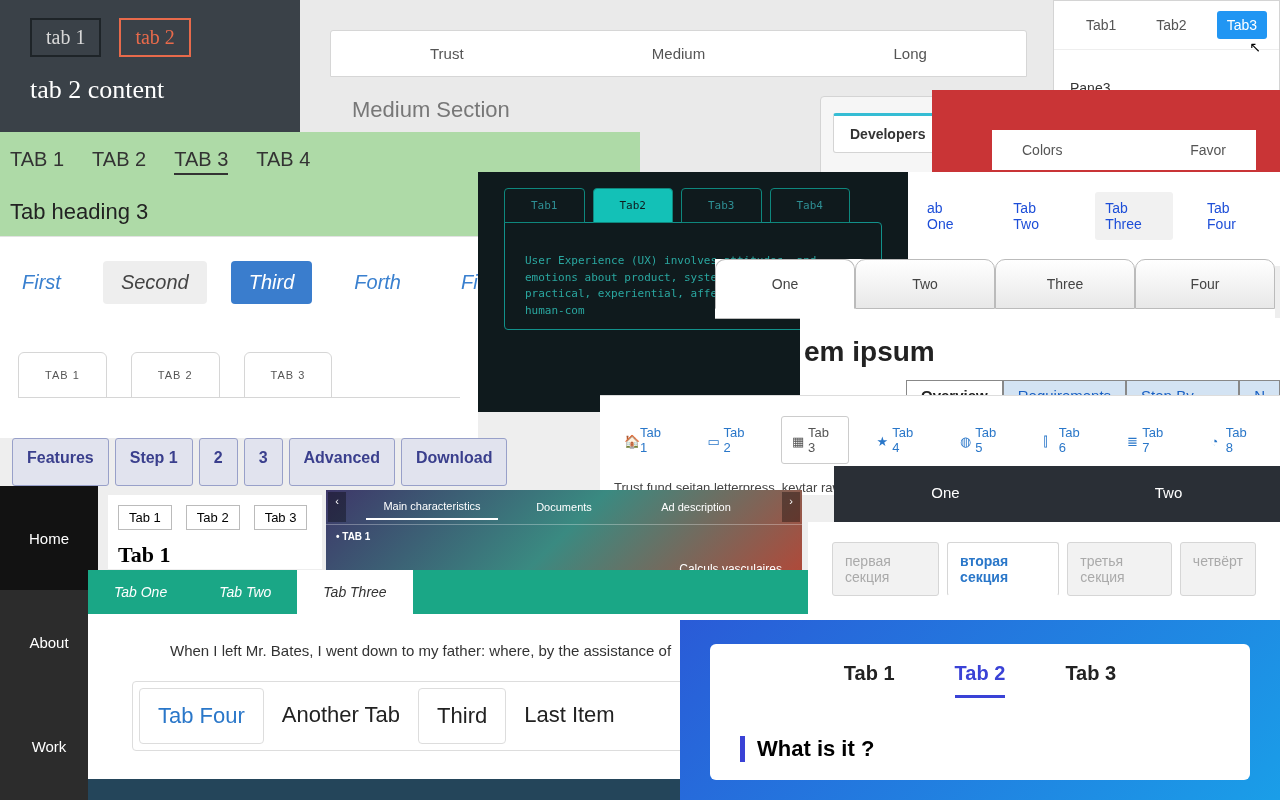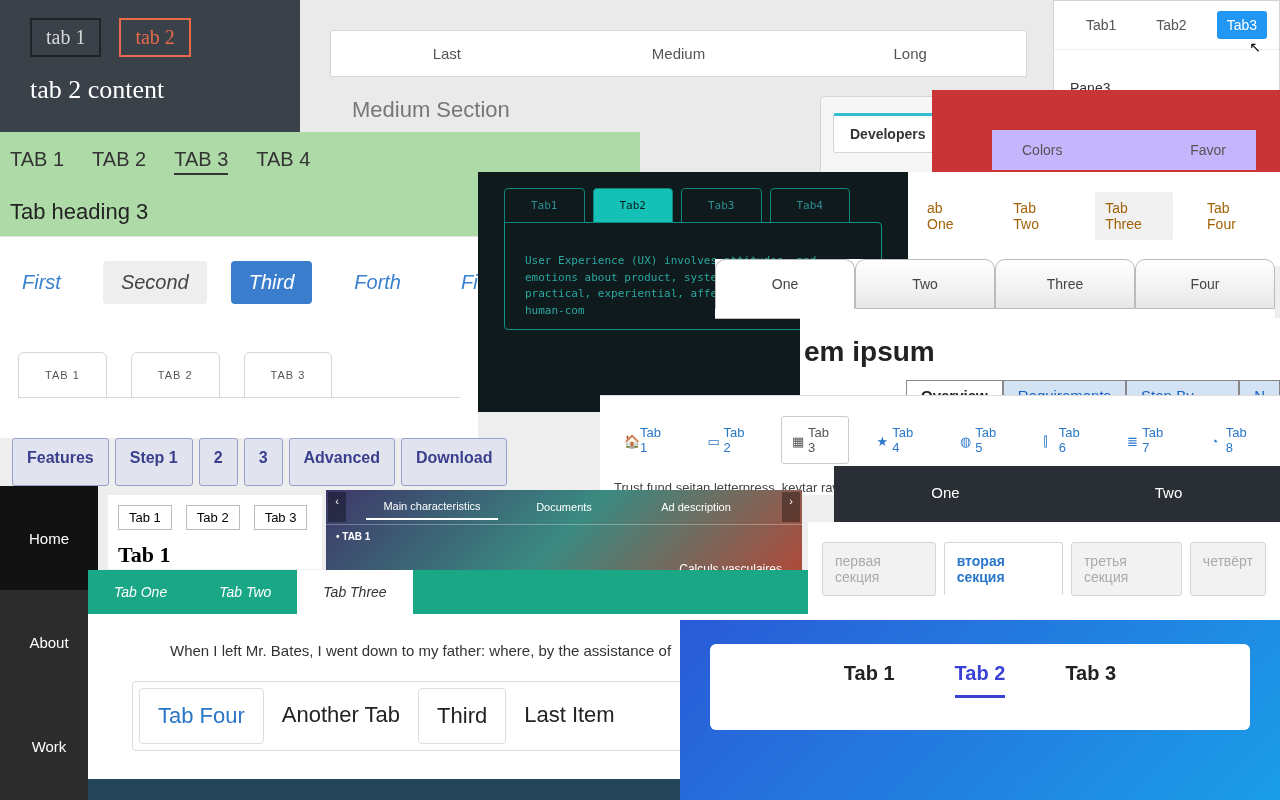--- a/index.html
+++ b/index.html
@@ -57,25 +57,25 @@
 
 #h { left:478px; top:172px; width:430px; height:240px; background:#0f1a1d; padding:16px 26px;}
 #h .row{display:flex;gap:8px;}
 #h .t{border:1px solid #0e877d;color:#2e8f94;font-size:11px;padding:10px 26px;border-radius:4px 4px 0 0;font-family:monospace;}
 #h .t.active{background:#13c1b7;color:#0f1a1d;}
 #h .pane{border:1px solid #12918b;border-radius:0 4px 4px 4px;padding:30px 20px 10px 20px;margin-top:-1px;}
 #h .pane p{color:#2aa7a0;font-family:monospace;font-size:11px;line-height:1.5;}
 
 
 #i { right:0; top:90px; width:348px; height:82px; background:#c93436;}
-#i .inner{position:absolute;left:60px;top:40px;width:264px;height:40px;background:#c4b5fd;display:flex;align-items:center;padding:0 30px;justify-content:space-between;color:#555;font-size:14px;}
+#i .inner{position:absolute;left:60px;top:40px;width:264px;height:40px;background:#ffffff;display:flex;align-items:center;padding:0 30px;justify-content:space-between;color:#555;font-size:14px;}
 
 
 #j { right:0; top:172px; width:375px; height:94px; background:#fff; padding:20px 12px;}
-#j .row{display:flex;gap:24px;font-size:14px;color:#a16207;}
+#j .row{display:flex;gap:24px;font-size:14px;color:#1d4ed8;}
 #j .t{padding:8px 10px;border-radius:3px;}
 #j .t.a{background:#f1f1f1;}
 #j .p{margin-top:20px;font-size:13px;color:#222;}
 
 
 #k { left:715px; top:259px; width:560px; height:60px; background:#fff; border-bottom:1px solid #bbb;}
 #k .row{display:flex;}
 #k .t{flex:1;text-align:center;padding:16px 0;border:1px solid #bbb;border-radius:10px 10px 0 0;background:linear-gradient(#fff,#e8e8e8);font-size:14px;color:#444;}
 #k .t.a{background:#fff;border-bottom:1px solid #fff;}
 
@@ -92,21 +92,21 @@
 #m .t{color:#2a77c9;display:flex;gap:4px;align-items:center;padding:8px 10px;border-radius:3px;}
 #m .t.a{border:1px solid #ccc;color:#555;background:#fff;}
 #m .p{margin-top:16px;font-size:13px;color:#444;}
 .ico{width:12px;height:12px;display:inline-block;}
 
 
 #n { left:834px; top:466px; width:446px; height:56px; background:#2a2f36; color:#fff; display:flex;}
 #n .t{flex:1;text-align:center;padding:18px 0;font-size:15px;}
 
 
-#o { left:808px; top:522px; width:472px; height:110px; background:#fff; padding:20px 14px;}
+#o { left:808px; top:522px; width:472px; height:110px; background:#fff; padding:20px 24px;}
 #o .row{display:flex;gap:8px;}
 #o .t{border:1px solid #d6d6d6;background:#f2f2f2;color:#aaa;font-size:14px;padding:10px 12px;border-radius:3px;}
 #o .t.a{background:#fff;color:#2a77c9;font-weight:bold;border-bottom:1px solid #fff;}
 #o .p{margin-top:26px;font-size:14px;color:#333;}
 
 
 #p { left:108px; top:495px; width:214px; height:74px; background:#fff; padding:10px;}
 #p .row{display:flex;gap:14px;font-size:13px;}
 #p .t{border:1px solid #bbb;padding:4px 10px;}
 #p .h{font-family:"Times New Roman",serif;font-size:22px;font-weight:bold;margin-top:12px;}
@@ -151,21 +151,21 @@
 <div id="a" class="abs">
   <div class="row">
     <div class="t">tab 1</div>
     <div class="t active">tab 2</div>
   </div>
   <div class="content">tab 2 content</div>
 </div>
 
 <div id="b" class="abs">
   <div class="bar">
-    <div class="t">Last</div>
+    <div class="t">Trust</div>
     <div class="t">Medium</div>
     <div class="t">Long</div>
   </div>
   <div class="section">Medium Section</div>
   <div class="sub">
     <div class="row">
       <div class="t active">Developers</div>
       <div class="t">Designers</div>
       <div class="t">Managers</div>
     </div>
@@ -369,14 +369,15 @@
   </div>
 </div>
 
 <div id="t" class="abs">
   <div class="card">
     <div class="row">
       <div class="t">Tab 1</div>
       <div class="t a">Tab 2</div>
       <div class="t">Tab 3</div>
     </div>
+    <div class="h">What is it ?</div>
   </div>
 </div>
 
 </body></html>

